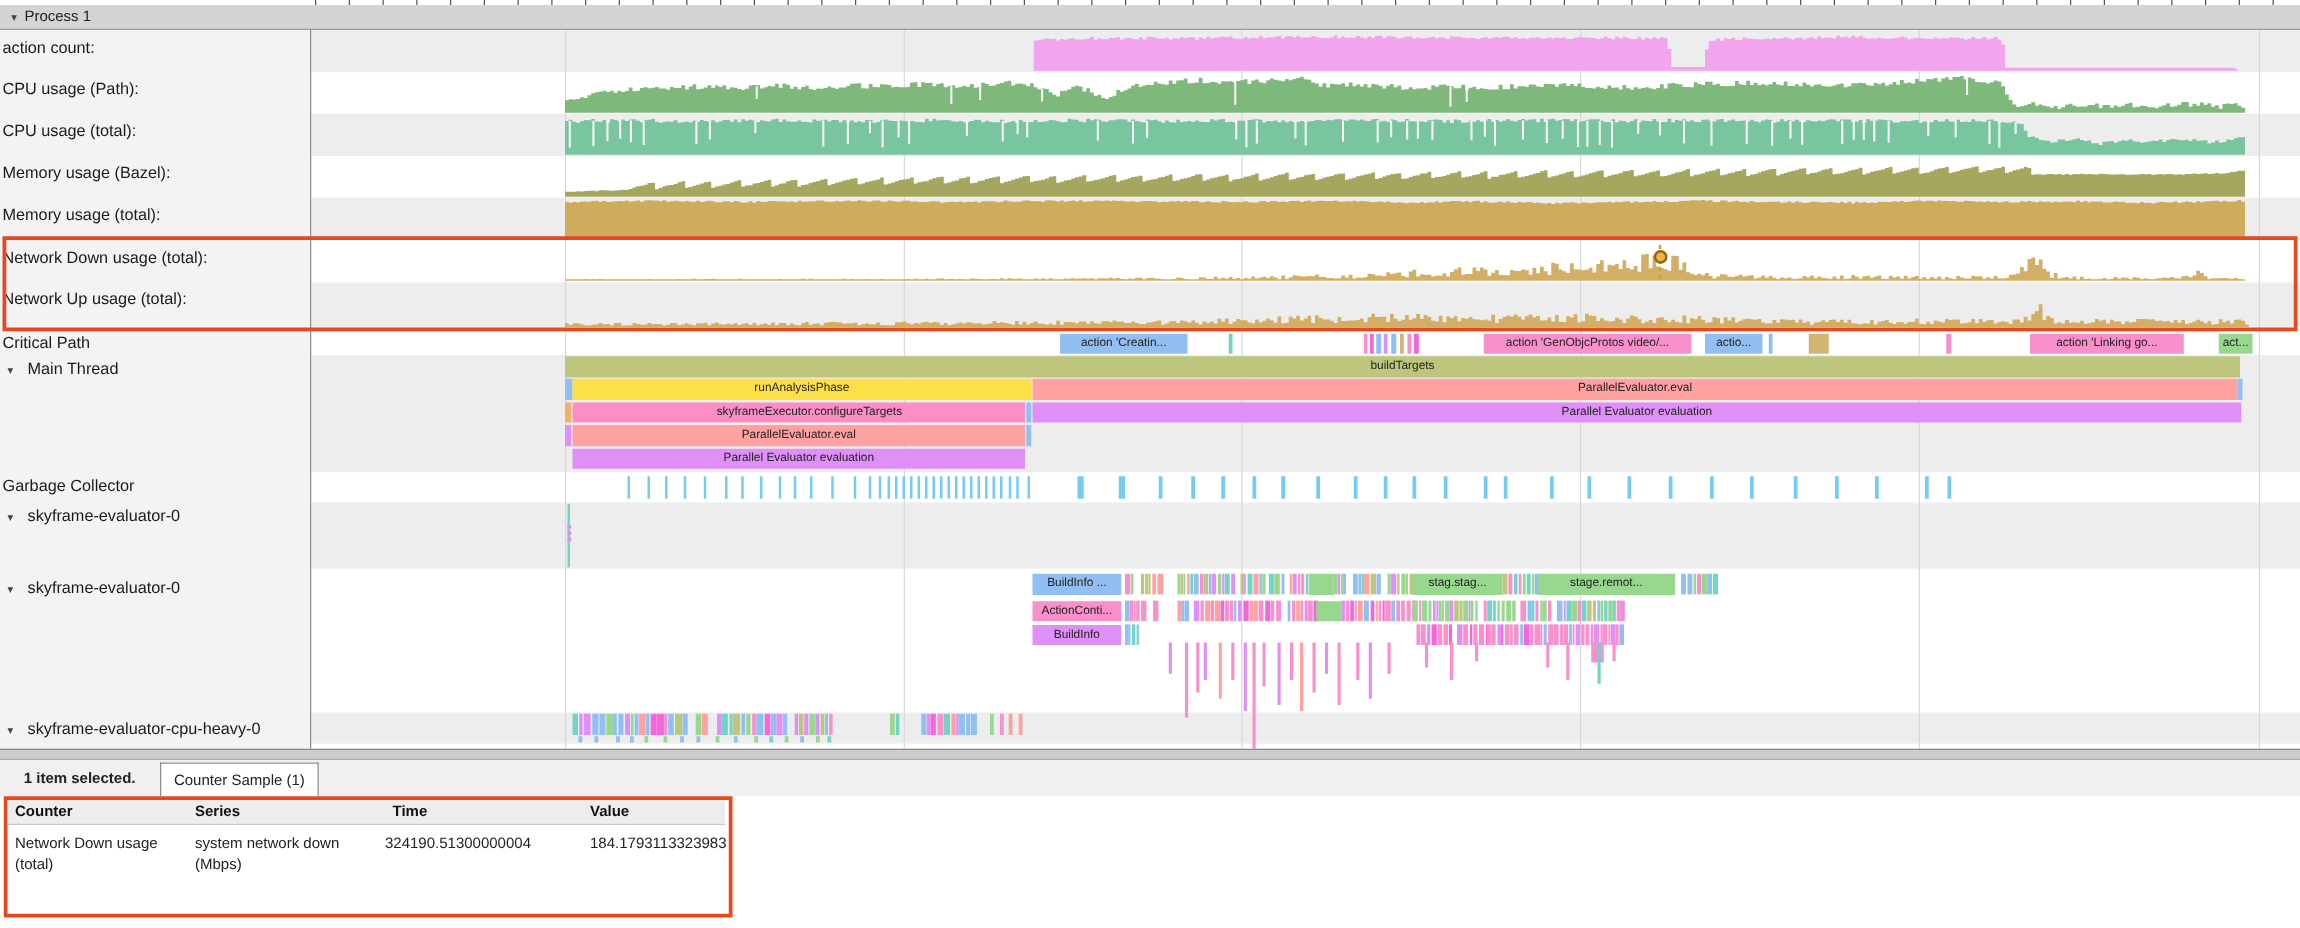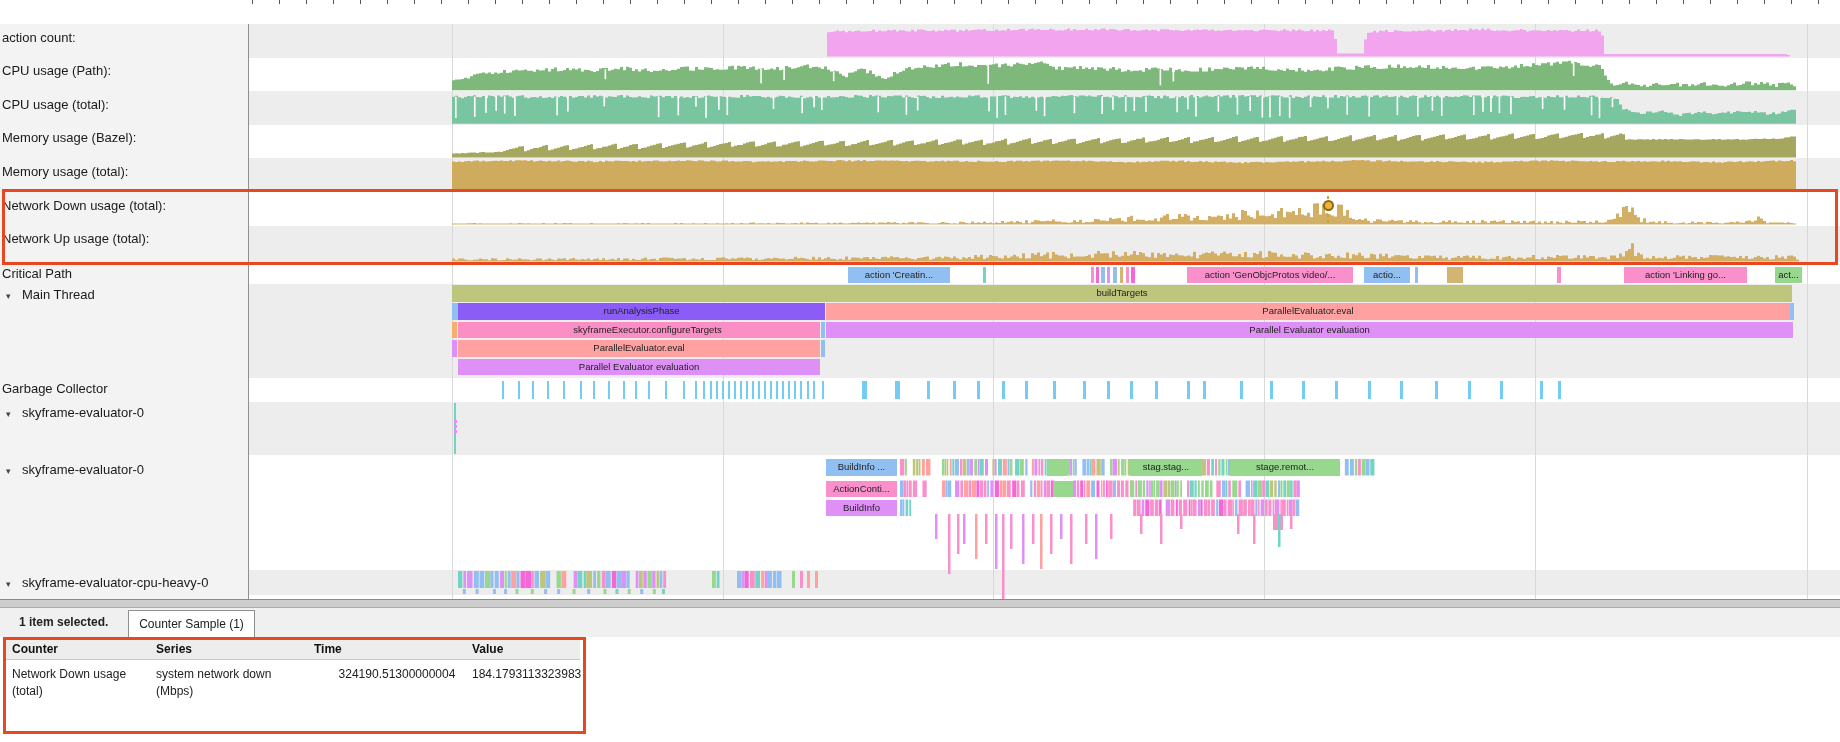--- a/index.html
+++ b/index.html
@@ -92,20 +92,23 @@
       <div style="position: absolute; top: 0px; width: 1px; height: 4px; background: rgb(85, 85, 85); left: 1602px;"></div>
       <div style="position: absolute; top: 0px; width: 1px; height: 4px; background: rgb(85, 85, 85); left: 1629px;"></div>
       <div style="position: absolute; top: 0px; width: 1px; height: 4px; background: rgb(85, 85, 85); left: 1656px;"></div>
       <div style="position: absolute; top: 0px; width: 1px; height: 4px; background: rgb(85, 85, 85); left: 1683px;"></div>
       <div style="position: absolute; top: 0px; width: 1px; height: 4px; background: rgb(85, 85, 85); left: 1710px;"></div>
       <div style="position: absolute; top: 0px; width: 1px; height: 4px; background: rgb(85, 85, 85); left: 1737px;"></div>
       <div style="position: absolute; top: 0px; width: 1px; height: 4px; background: rgb(85, 85, 85); left: 1764px;"></div>
       <div style="position: absolute; top: 0px; width: 1px; height: 4px; background: rgb(85, 85, 85); left: 1791px;"></div>
       <div style="position: absolute; top: 0px; width: 1px; height: 4px; background: rgb(85, 85, 85); left: 1818px;"></div>
     </div>
+  <div id="process-bar" class="abs">
+    <span class="arr">▾</span><span>Process 1</span>
+  </div>
   <div id="rows" class="abs">
       <div class="band" style="top: 24px; height: 33.6px; background: rgb(237, 237, 237);"></div>
       <div class="band" style="top: 57.6px; height: 33.6px; background: rgb(255, 255, 255);"></div>
       <div class="band" style="top: 91.2px; height: 33.6px; background: rgb(237, 237, 237);"></div>
       <div class="band" style="top: 124.8px; height: 33.6px; background: rgb(255, 255, 255);"></div>
       <div class="band" style="top: 158.4px; height: 33.6px; background: rgb(237, 237, 237);"></div>
       <div class="band" style="top: 192px; height: 33.6px; background: rgb(255, 255, 255);"></div>
       <div class="band" style="top: 225.6px; height: 36.9px; background: rgb(237, 237, 237);"></div>
       <div class="band" style="top: 262.5px; height: 21.5px; background: rgb(255, 255, 255);"></div>
       <div class="band" style="top: 284px; height: 93.5px; background: rgb(237, 237, 237);"></div>
@@ -622,21 +625,21 @@
       <div class="slice" style="left: 1131px; width: 4px; top: 266.5px; background: rgb(247, 102, 214);"></div>
       <div class="slice" style="left: 1187px; width: 166px; top: 266.5px; background: rgb(249, 143, 203);">action 'GenObjcProtos video/...</div>
       <div class="slice" style="left: 1364px; width: 46px; top: 266.5px; background: rgb(146, 191, 242);">actio...</div>
       <div class="slice" style="left: 1415px; width: 3px; top: 266.5px; background: rgb(146, 191, 242);"></div>
       <div class="slice" style="left: 1447px; width: 16px; top: 266.5px; background: rgb(211, 181, 115);"></div>
       <div class="slice" style="left: 1557px; width: 4px; top: 266.5px; background: rgb(249, 143, 203);"></div>
       <div class="slice" style="left: 1624px; width: 123px; top: 266.5px; background: rgb(249, 143, 203);">action 'Linking go...</div>
       <div class="slice" style="left: 1758px; width: 27px; top: 266.5px; background: rgb(152, 216, 142); margin-left: 17px;">act...</div>
       <div class="slice" style="left: 452px; width: 1340px; top: 285px; background: rgb(190, 198, 125);">buildTargets</div>
       <div class="slice" style="left: 452px; width: 6px; top: 303.4px; background: rgb(146, 191, 242);"></div>
-      <div class="slice" style="left: 458px; width: 367px; top: 303.4px; background: #8b5cf6;">runAnalysisPhase</div>
+      <div class="slice" style="left: 458px; width: 367px; top: 303.4px; background: #fde047;">runAnalysisPhase</div>
       <div class="slice" style="left: 826px; width: 964px; top: 303.4px; background: rgb(255, 161, 161);">ParallelEvaluator.eval</div>
       <div class="slice" style="left: 1790px; width: 4px; top: 303.4px; background: rgb(146, 191, 242);"></div>
       <div class="slice" style="left: 452px; width: 5px; top: 321.8px; background: rgb(245, 174, 107);"></div>
       <div class="slice" style="left: 458px; width: 362px; top: 321.8px; background: rgb(252, 142, 198); padding-left: 17px;">skyframeExecutor.configureTargets</div>
       <div class="slice" style="left: 821px; width: 4px; top: 321.8px; background: rgb(146, 191, 242);"></div>
       <div class="slice" style="left: 826px; width: 967px; top: 321.8px; background: rgb(223, 144, 247);">Parallel Evaluator evaluation</div>
       <div class="slice" style="left: 452px; width: 5px; top: 340.2px; background: rgb(223, 144, 247);"></div>
       <div class="slice" style="left: 458px; width: 362px; top: 340.2px; background: rgb(255, 161, 161);">ParallelEvaluator.eval</div>
       <div class="slice" style="left: 821px; width: 4px; top: 340.2px; background: rgb(146, 191, 242);"></div>
       <div class="slice" style="left: 458px; width: 362px; top: 358.6px; background: rgb(223, 144, 247);">Parallel Evaluator evaluation</div>
@@ -656,17 +659,17 @@
   <div id="status-text" class="abs">1 item selected.</div>
   <div id="tab" class="abs">Counter Sample (1)</div>
   <div id="table-inner">
     <div id="thead-bg"></div>
   <div class="th" style="left: 9px;">Counter</div>
       <div class="th" style="left: 153px;">Series</div>
       <div class="th" style="left: 311px;">Time</div>
       <div class="th" style="left: 469px;">Value</div>
       <div class="td" style="left: 9px; width: 132px;">Network Down usage (total)</div>
       <div class="td" style="left: 153px; width: 146px;">system network down (Mbps)</div>
-      <div class="td" style="left: 319px; width: 150px; text-align: center;">324190.51300000004</div>
+      <div class="td" style="left: 305px; width: 150px;">324190.51300000004</div>
       <div class="td" style="left: 469px; width: 108px;">184.1793113323983</div>
     </div>
   <div id="hl-table" class="abs redbox" style="left: 3px; top: 637px; width: 583px; height: 97px;"></div>
 </div>
 
 </body></html>

